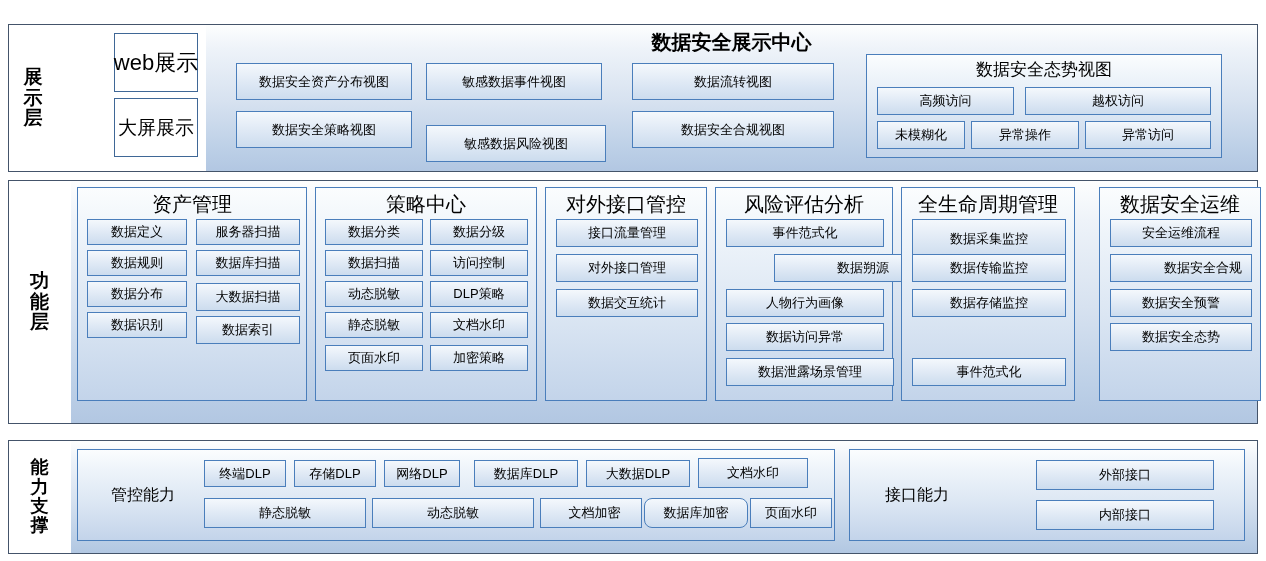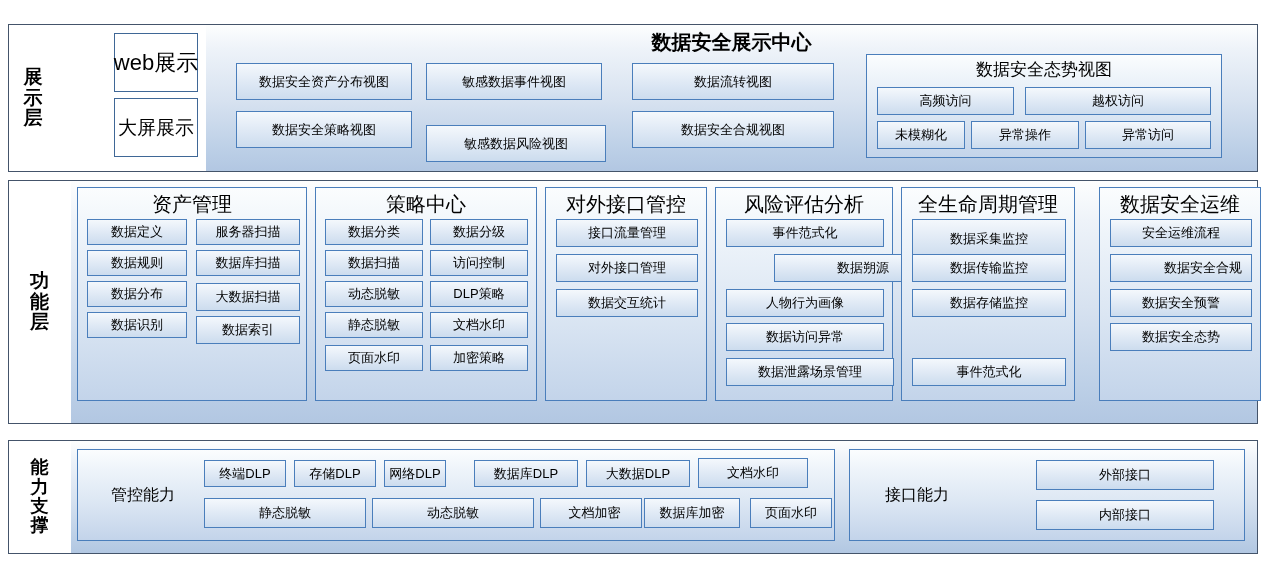--- a/index.html
+++ b/index.html
@@ -315,21 +315,21 @@
 
       <div class="panel" style="left:6px; top:8px; width:758px; height:92px;">
         <div class="side-label" style="left:10px; top:0; bottom:0; width:110px; font-size:16px;">管控能力</div>
 
         <div class="box" style="left:126px; top:10px; width:82px; height:27px;">
           <span>终端DLP</span>
           </div>
         <div class="box" style="left:216px; top:10px; width:82px; height:27px;">
           <span>存储DLP</span>
           </div>
-        <div class="box" style="left:306px; top:10px; width:62px; height:27px;">
+        <div class="box" style="left:306px; top:10px; width:76px; height:27px;">
           <span>网络DLP</span>
           </div>
         <div class="box" style="left:396px; top:10px; width:104px; height:27px;">
           <span>数据库DLP</span>
           </div>
         <div class="box" style="left:508px; top:10px; width:104px; height:27px;">
           <span>大数据DLP</span>
           </div>
         <div class="box" style="left:620px; top:8px; width:110px; height:30px;">
           <span>文档水印</span>
@@ -337,21 +337,21 @@
 
         <div class="box" style="left:126px; top:48px; width:162px; height:30px;">
           <span>静态脱敏</span>
           </div>
         <div class="box" style="left:294px; top:48px; width:162px; height:30px;">
           <span>动态脱敏</span>
           </div>
         <div class="box" style="left:462px; top:48px; width:102px; height:30px;padding-left:7px;">
           <span>文档加密</span>
           </div>
-        <div class="box" style="left:566px; top:48px; width:96px; height:30px;">
+        <div class="box" style="left:566px; top:48px; width:104px; height:30px;border-radius:8px;">
           <span>数据库加密</span>
           </div>
         <div class="box" style="left:672px; top:48px; width:82px; height:30px;">
           <span>页面水印</span>
           </div>
       </div>
 
       <div class="panel" style="left:778px; top:8px; width:396px; height:92px;">
         <div class="side-label" style="left:12px; top:0; bottom:0; width:110px; font-size:16px;">接口能力</div>
         <div class="box" style="left:186px; top:10px; width:178px; height:30px;">

